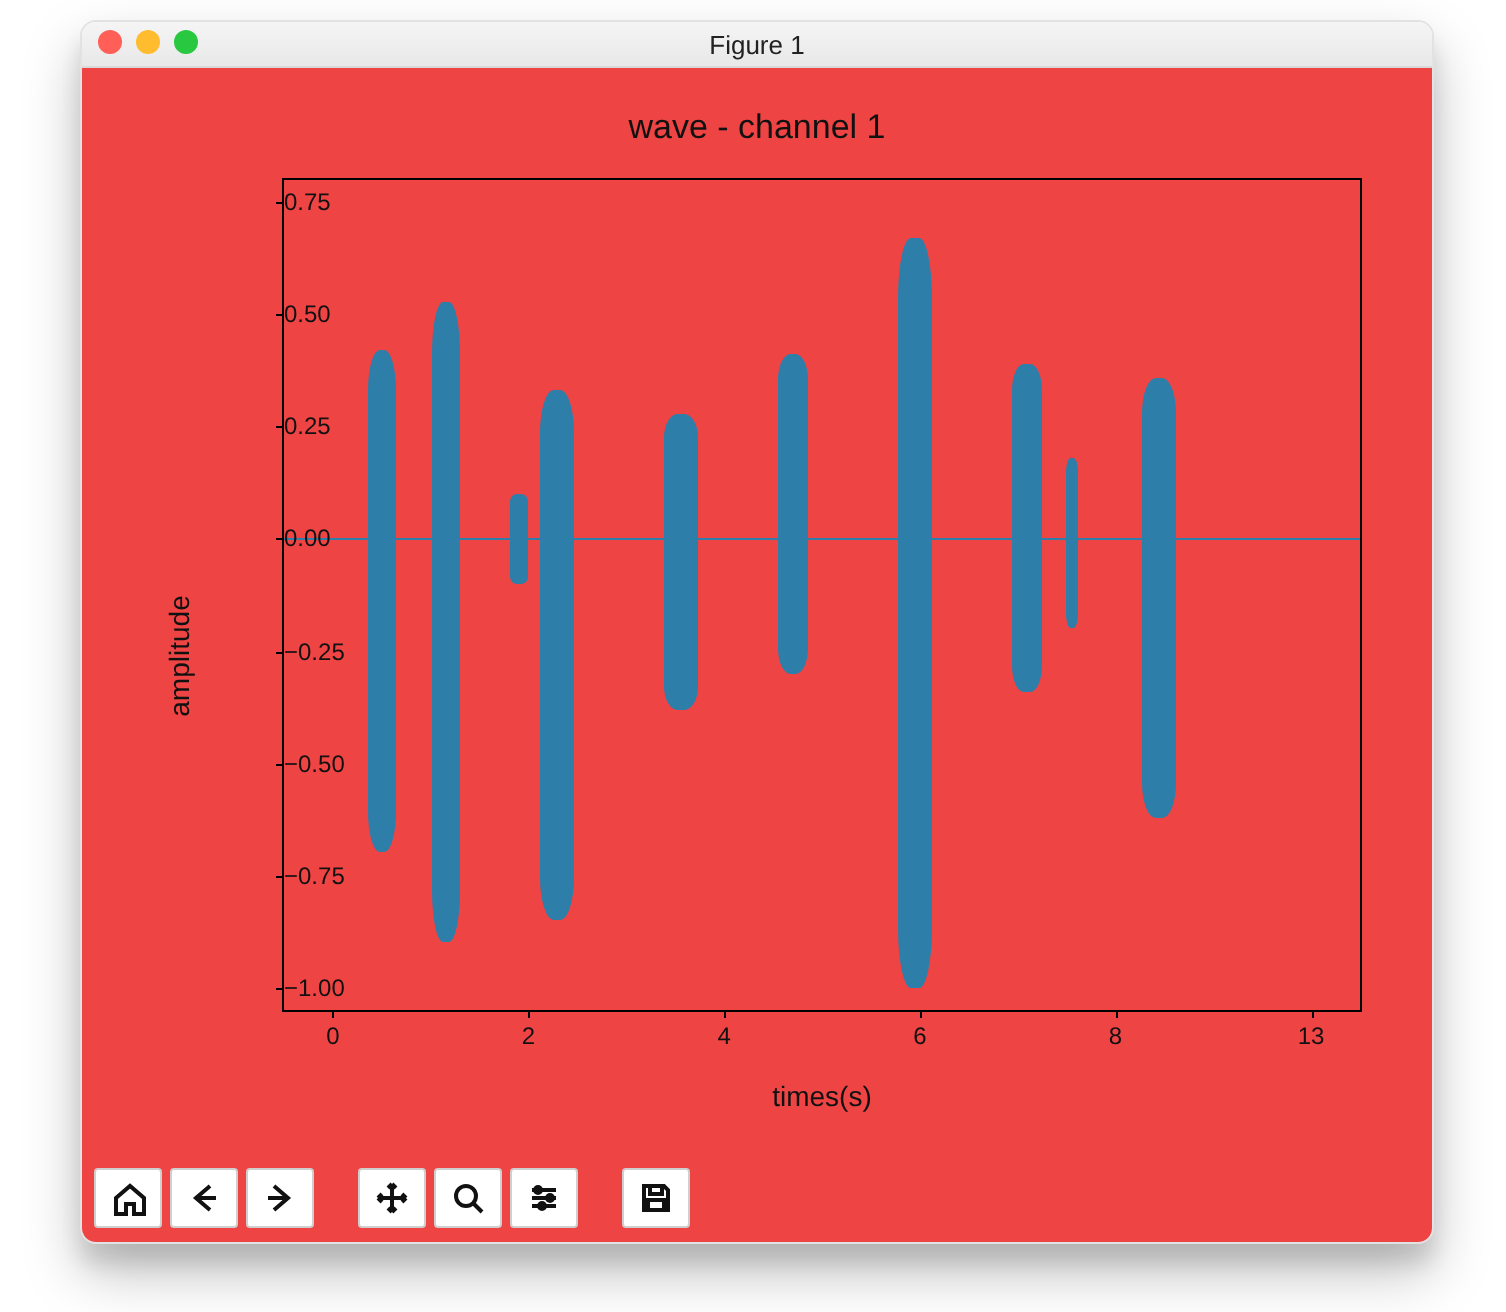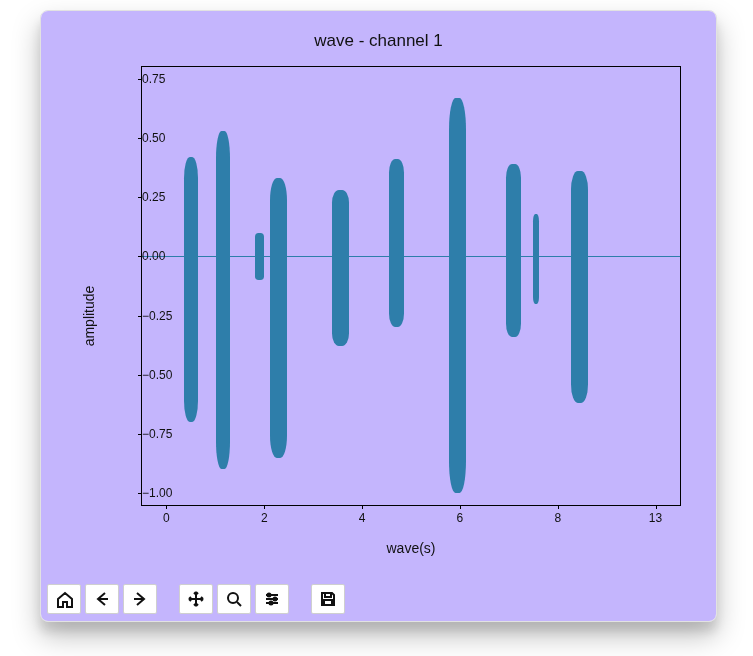--- a/index.html
+++ b/index.html
@@ -14,21 +14,21 @@
     height:22px;flex:0 0 22px;background:linear-gradient(#f5f5f5,#e8e8e8);
     border-bottom:1px solid #d9d9d9;position:relative;
     display:flex;align-items:center;justify-content:center;
     font-size:13px;color:#222;
   }
   .lights{position:absolute;left:8px;top:4px;display:flex;gap:7px;}
   .light{width:12px;height:12px;border-radius:50%;}
   .red{background:#ff5f57;}
   .yellow{background:#febc2e;}
   .green{background:#28c840;}
-  .body{flex:1;position:relative;background:#c4b5fd;text-decoration:underline;}
+  .body{flex:1;position:relative;background:#ef4444;text-decoration:underline;}
 
   .plotarea{
     position:absolute;left:100px;top:55px;right:35px;bottom:115px;
     border:1px solid #000;box-sizing:border-box;
   }
   .plot-title{position:absolute;left:0;right:0;top:20px;text-align:center;font-size:17px;color:#111;}
   .xlabel{position:absolute;left:100px;right:35px;bottom:65px;text-align:center;font-size:14px;color:#111;}
   .ylabel{position:absolute;left:18px;top:50%;transform:translateY(-50%) rotate(-90deg);transform-origin:center;font-size:14px;color:#111;}
 
   .ytick,.xtick{position:absolute;font-size:12px;color:#111;}
@@ -49,20 +49,28 @@
     display:flex;align-items:center;justify-content:center;cursor:pointer;
   }
   .tbtn svg{width:18px;height:18px;stroke:#111;fill:none;stroke-width:2;}
   .sep{width:14px;}
 </style>
 </head>
 <body>
 <div class="page">
 <div class="window">
 
+  <div class="titlebar">
+    <div class="lights">
+      <div class="light red"></div>
+      <div class="light yellow"></div>
+      <div class="light green"></div>
+    </div>
+    <span>Figure 1</span>
+  </div>
 
   <div class="body">
 
     <div class="plot-title">wave - channel 1</div>
     <div class="ylabel">amplitude</div>
 
     <div class="plotarea" id="plot">
       <div class="baseline" id="baseline" style="top: 43.2432%;"></div>
     <div class="ytick" style="position: absolute; left: 0px; top: 97.2973%;">−1.00</div>
           <div class="tickmark y" style="top: 97.2973%;"></div>
@@ -97,21 +105,21 @@
           <div class="burst" style="left: 21%; width: 1.63636%; top: 37.8378%; height: 10.8108%; border-radius: 40% / 8%;"></div>
           <div class="burst" style="left: 23.8636%; width: 3.18182%; top: 25.4054%; height: 63.7838%; border-radius: 40% / 8%;"></div>
           <div class="burst" style="left: 35.2273%; width: 3.18182%; top: 28.1081%; height: 35.6757%; border-radius: 40% / 8%;"></div>
           <div class="burst" style="left: 45.8182%; width: 2.90909%; top: 21.0811%; height: 38.3784%; border-radius: 40% / 8%;"></div>
           <div class="burst" style="left: 57.1364%; width: 3%; top: 7.02703%; height: 90.2703%; border-radius: 40% / 8%;"></div>
           <div class="burst" style="left: 67.7273%; width: 2.72727%; top: 22.1622%; height: 39.4595%; border-radius: 40% / 8%;"></div>
           <div class="burst" style="left: 72.6364%; width: 1.09091%; top: 33.5135%; height: 20.5405%; border-radius: 40% / 8%;"></div>
           <div class="burst" style="left: 79.7727%; width: 3.18182%; top: 23.7838%; height: 52.973%; border-radius: 40% / 8%;"></div>
         </div>
 
-    <div class="xlabel">wave(s)</div>
+    <div class="xlabel">times(s)</div>
 
     <div class="toolbar">
       <div class="tbtn" title="Home">
         <svg>
               <path d="M3 9l7-6 7 6v8h-5v-5H8v5H3z"></path>
             </svg>
       </div>
       <div class="tbtn" title="Back">
         <svg>
               <path d="M12 3l-7 6 7 6M5 9h10"></path>

